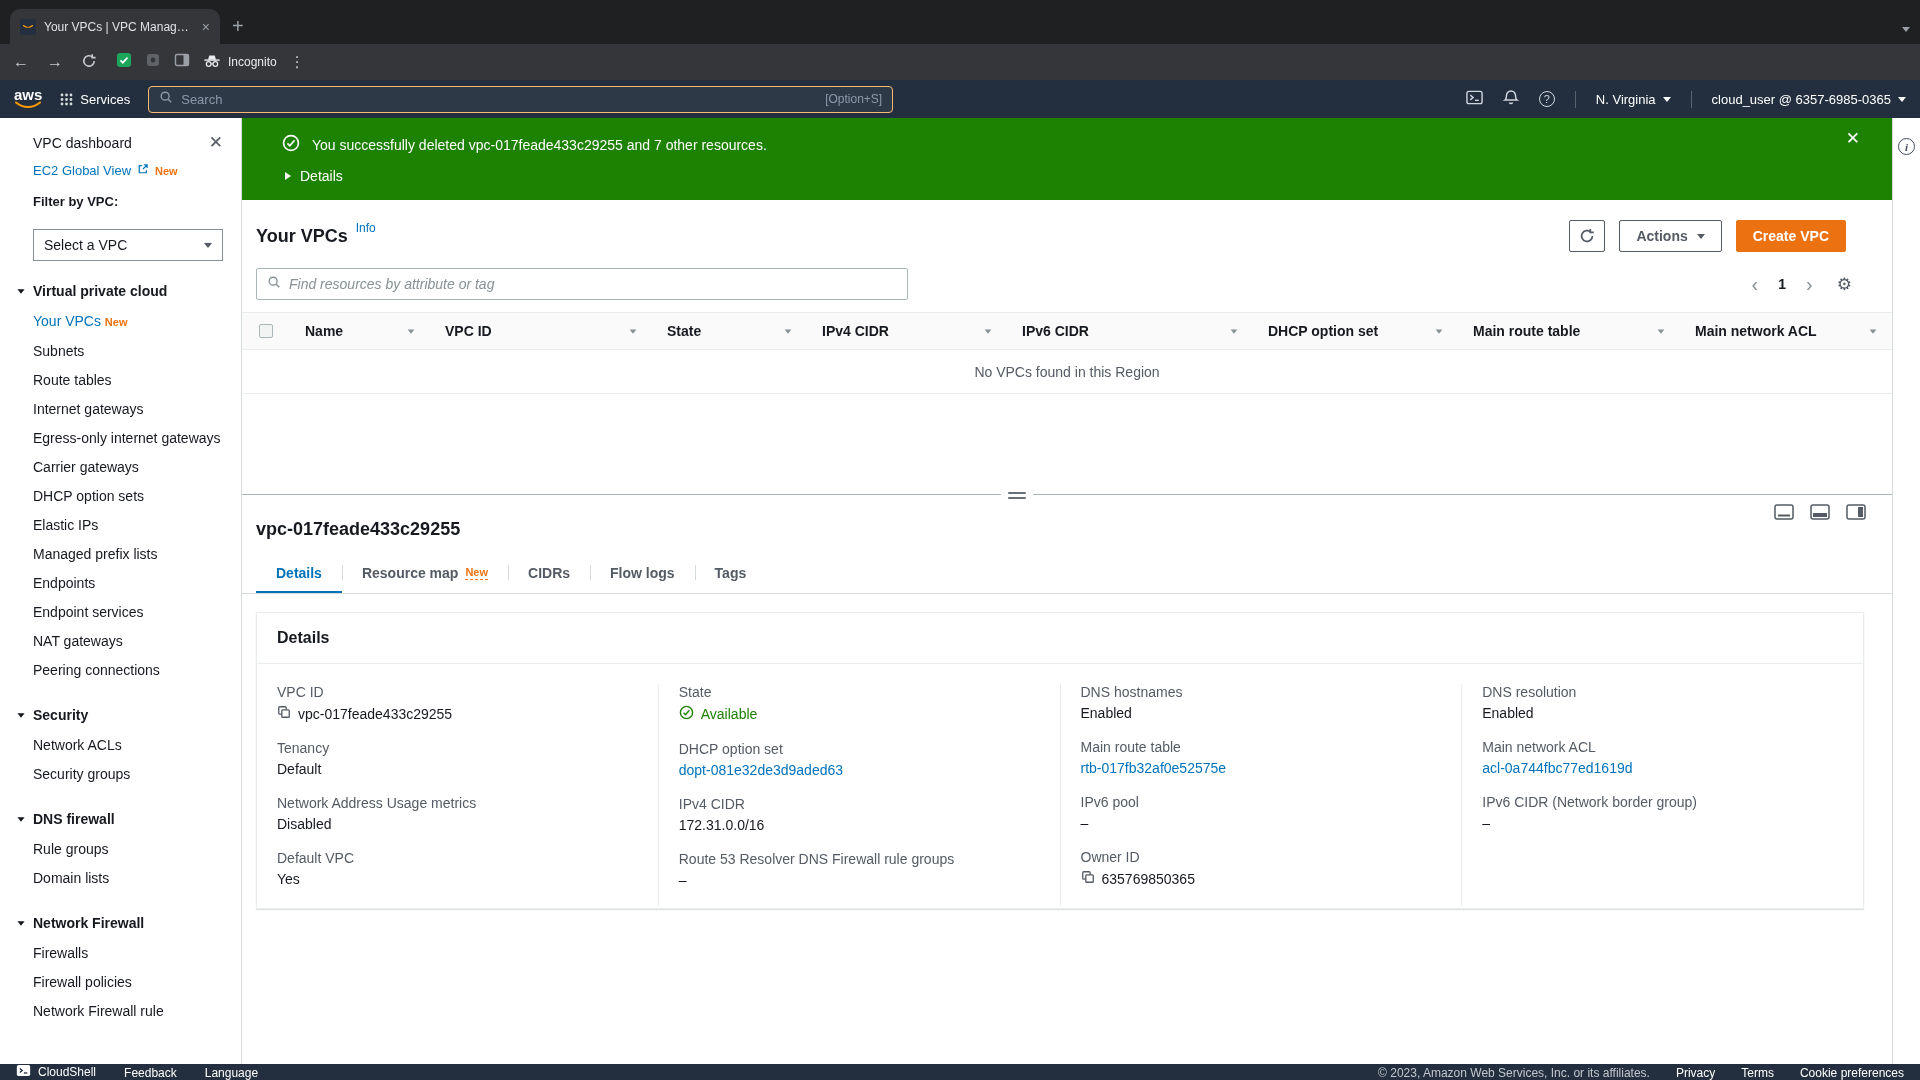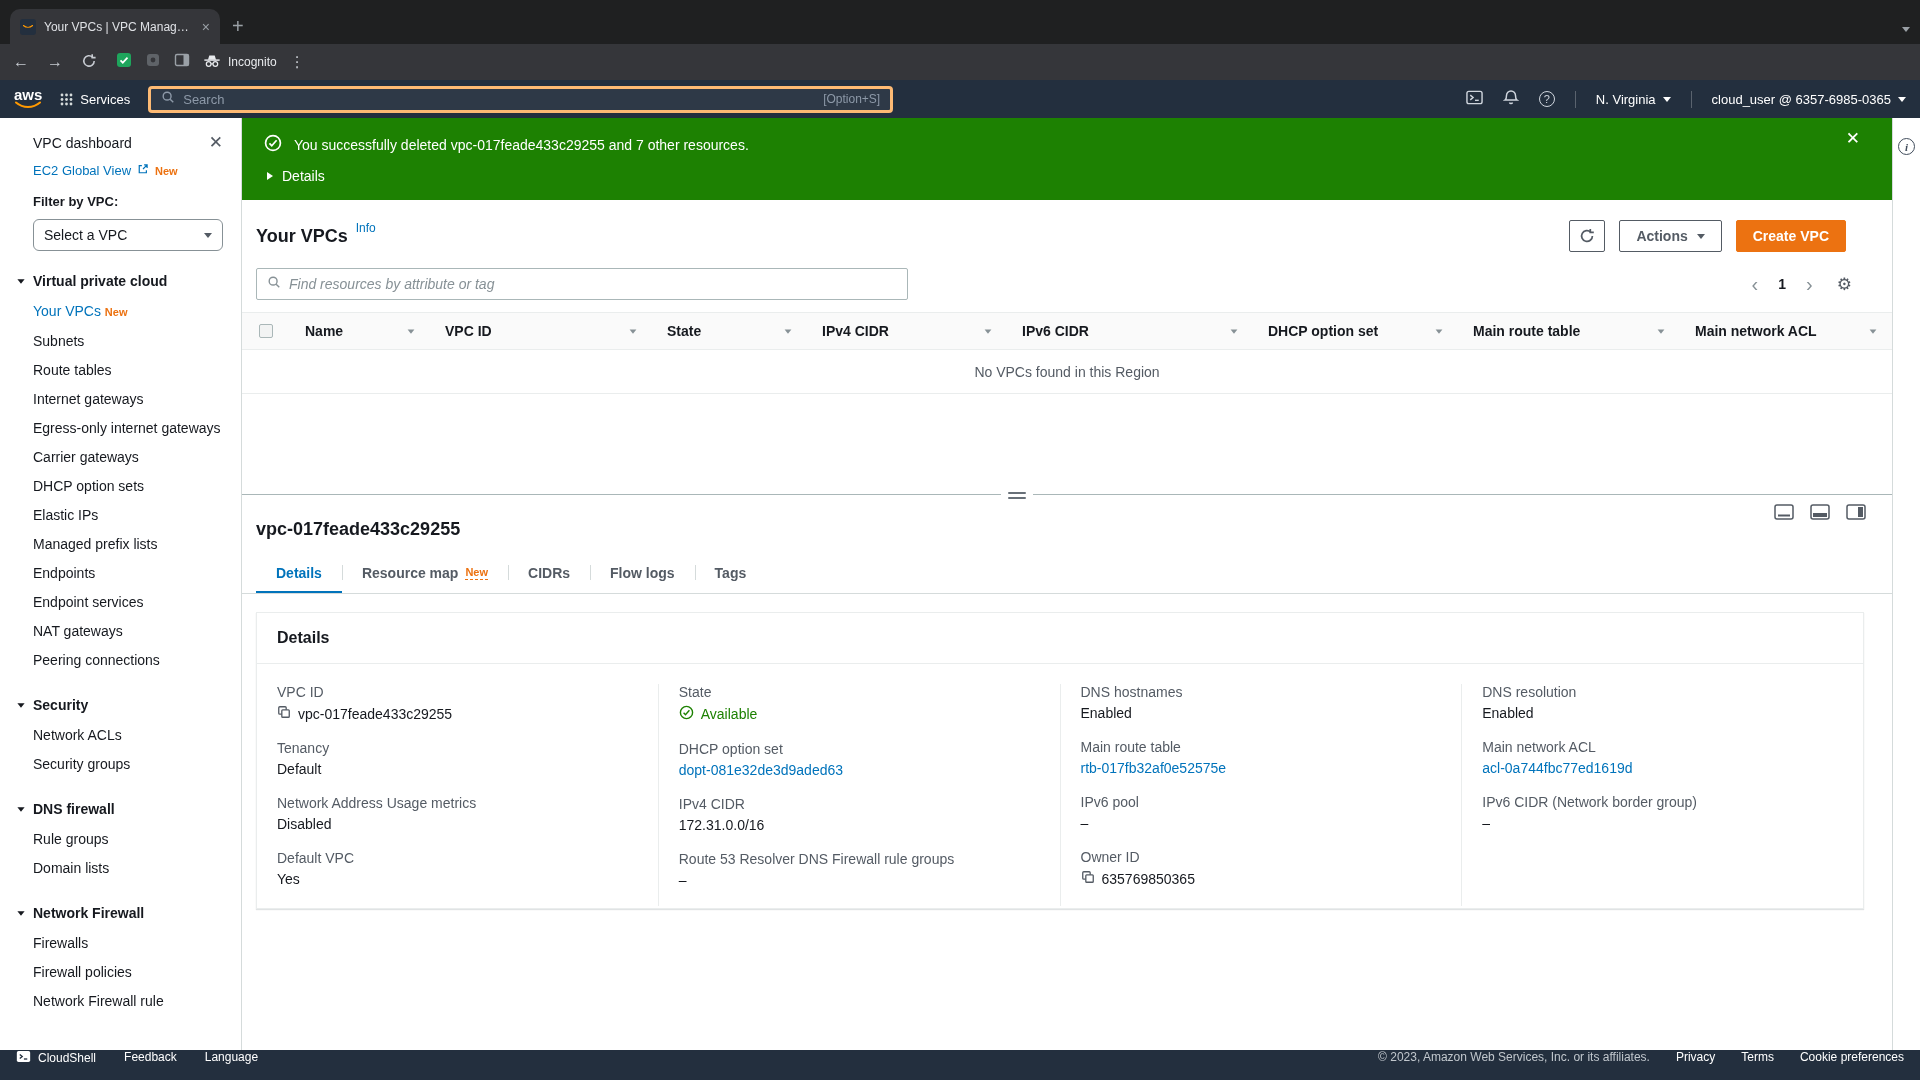--- a/index.html
+++ b/index.html
@@ -24,21 +24,21 @@
   .ext-icons { display:flex; align-items:center; gap:13px; padding:0 4px; }
   .incog { display:flex; align-items:center; gap:7px; color:#e8eaed; font-size:12px; }
   .kebab { color:#c7cbd1; font-size:15px; letter-spacing:0; }
   .car-dn { width:0; height:0; border-left:4px solid transparent; border-right:4px solid transparent; border-top:5px solid currentColor; display:inline-block; }
   .car-rt { width:0; height:0; border-top:4px solid transparent; border-bottom:4px solid transparent; border-left:6px solid currentColor; display:inline-block; }
 
   
   .awsbar { height:38px; background:#232f3e; display:flex; align-items:center; padding:0 14px; gap:18px; flex:none; }
   .aws-logo { display:flex; flex-direction:column; align-items:center; color:#fff; font-weight:700; font-size:15px; line-height:12px; }
   .hdr-item { color:#fff; font-size:13px; display:flex; align-items:center; gap:7px; }
-  .aws-search { width:745px; height:27px; border:3px solid #fdba74; border-radius:4px; background:rgba(255,255,255,.05); display:flex; align-items:center; padding:0 10px; gap:8px; }
+  .aws-search { width:745px; height:27px; border:1px solid #fdba74; border-radius:4px; background:rgba(255,255,255,.05); display:flex; align-items:center; padding:0 10px; gap:8px; }
   .aws-search input { flex:1; background:transparent; border:none; outline:none; color:#d5dbdb; font-size:13px; }
   .aws-search input::placeholder { color:#8d99a8; }
   .shortcut { color:#8d99a8; font-size:12px; }
   .hdr-right { margin-left:auto; display:flex; align-items:center; gap:20px; }
   .hdr-sep { width:1px; height:17px; background:rgba(255,255,255,.25); }
   .q-circle { width:16px; height:16px; border-radius:50%; border:1.5px solid #cfd5dd; color:#cfd5dd; font-size:11px; display:flex; align-items:center; justify-content:center; }
 
   
   .content { flex:1; display:flex; min-height:0; }
   .sidebar { width:242px; flex:none; border-right:1px solid #d5dbdb; padding:16px 18px 0 33px; overflow:hidden; font-size:14px; background:#fff; }
@@ -46,31 +46,31 @@
   .help-rail { width:28px; flex:none; border-left:1px solid #d5dbdb; background:#fff; display:flex; justify-content:center; padding-top:20px; }
   .info-ic { width:17px; height:17px; border-radius:50%; border:1.5px solid #414d5c; color:#414d5c; font-size:11px; font-weight:700; display:flex; align-items:center; justify-content:center; font-family:"Liberation Serif",serif; font-style:italic; }
 
   
   .sb-head { display:flex; align-items:center; justify-content:space-between;gap:42px; }
   .sb-title { color:#16191f; font-size:14px; }
   .sb-close { color:#545b64; font-size:17px; line-height:1; }
   .sb-ec2 { margin-top:12px; display:flex; align-items:center; gap:6px; color:#0073bb; font-size:13px; }
   .badge-new { color:#ec7211; font-size:11px; font-weight:700; }
   .sb-filter-label { margin-top:16px; font-size:13px; font-weight:700; color:#16191f; }
-  .sb-select { margin-top:10px; width:100%; height:32px; border:1px solid #879196; border-radius:6px; display:flex; align-items:center; justify-content:space-between; padding:0 10px; font-size:14px; color:#16191f; background:#fff; }
+  .sb-select { margin-top:20px; width:100%; height:32px; border:1px solid #879196; border-radius:0; display:flex; align-items:center; justify-content:space-between; padding:0 10px; font-size:14px; color:#16191f; background:#fff; }
   .sb-select .car-dn { color:#545b64; }
   .sb-section { margin-top:22px; }
   .sb-sec-title { display:flex; align-items:center; gap:8px; font-weight:700; color:#16191f; font-size:14px; margin-left:-16px;text-align:center; }
   .sb-sec-title .car-dn { border-top-color:#16191f; transform:scale(.9); }
   .sb-items { margin-top:8px; }
   .sb-item { padding:5px 0; line-height:19px; color:#16191f; }
   .sb-item.sel { color:#0073bb; }
 
   
-  .flash { background:#1d8102; color:#fff; padding:16px 24px 16px 22px; position:relative; flex:none; }
+  .flash { background:#1d8102; color:#fff; padding:16px 24px 16px 40px; position:relative; flex:none; }
   .flash-row1 { display:flex; align-items:center; gap:12px; font-size:14px; }
   .flash-details { margin-top:13px; margin-left:3px; display:flex; align-items:center; gap:9px; font-size:14px; }
   .flash-close { position:absolute; top:12px; right:32px; color:#fff; font-size:17px; line-height:1; }
 
   
   .list-head { display:flex; align-items:center; padding:20px 46px 0 14px; flex:none; }
   .page-title { font-size:18px; font-weight:700; }
   .info-link { color:#0073bb; font-size:12px; margin-left:8px; align-self:flex-start; margin-top:1px; }
   .spacer { flex:1; }
   .btn-icon { width:36px; height:32px; border:1px solid #545b64; border-radius:2px; background:#fff; display:flex; align-items:center; justify-content:center; }
@@ -115,21 +115,21 @@
   .card-body { display:flex; padding:20px 0 2px; }
   .dcol { flex:1; padding:0 20px; border-left:1px solid #eaeded; min-width:0; }
   .dcol:first-child { border-left:none; }
   .fld { margin-bottom:18px; }
   .fld-label { color:#545b64; font-size:14px; margin-bottom:5px; }
   .fld-value { color:#16191f; font-size:14px; display:flex; align-items:center; gap:7px; }
   .fld-value.link { color:#0073bb; }
   .fld-value.ok { color:#1d8102; }
 
   
-  .footer { height:30px; background:#232f3e; display:flex; align-items:flex-start; padding:0 16px; gap:28px; color:#fff; font-size:12px; flex:none; }
+  .footer { height:16px; background:#232f3e; display:flex; align-items:flex-end; padding:0 16px; gap:28px; color:#fff; font-size:12px; flex:none; }
   .foot-item { display:flex; align-items:center; gap:7px; color:#fff; }
   .foot-right { margin-left:auto; display:flex; align-items:center; gap:26px; }
   .copyright { color:#c1c7cd; }
 </style>
 </head>
 <body>
 
 <div class="tabstrip" data-interactable="false">
   <div class="tab" data-interactable="true">
     <span class="favicon" data-interactable="false">

